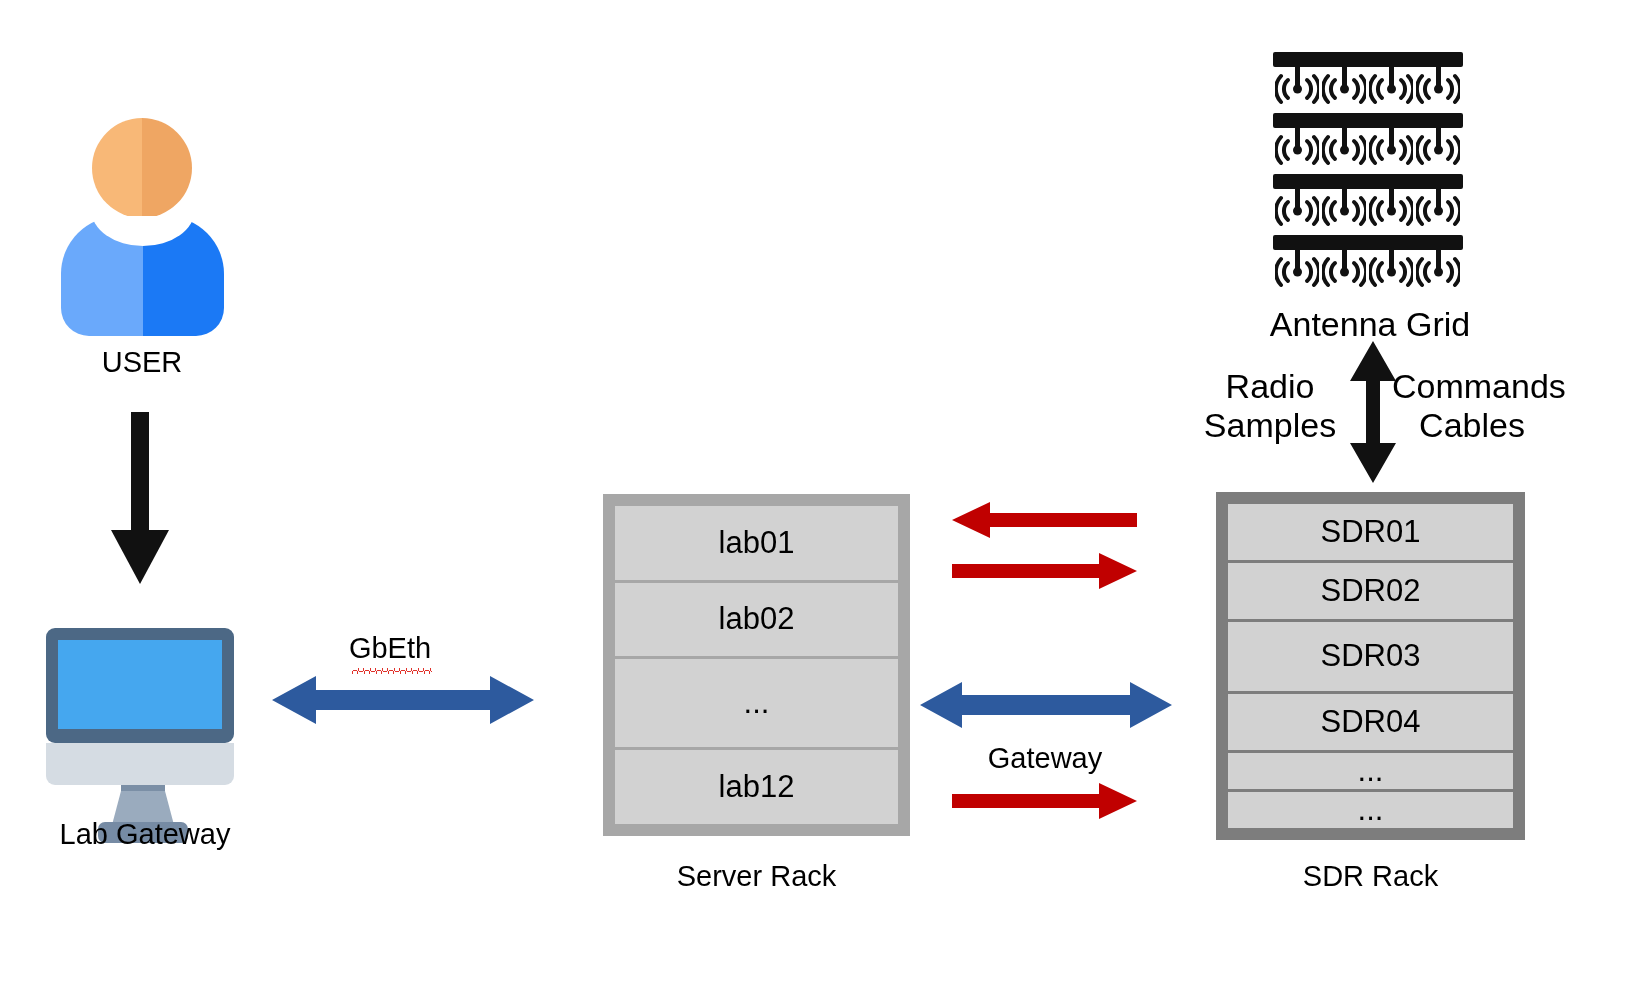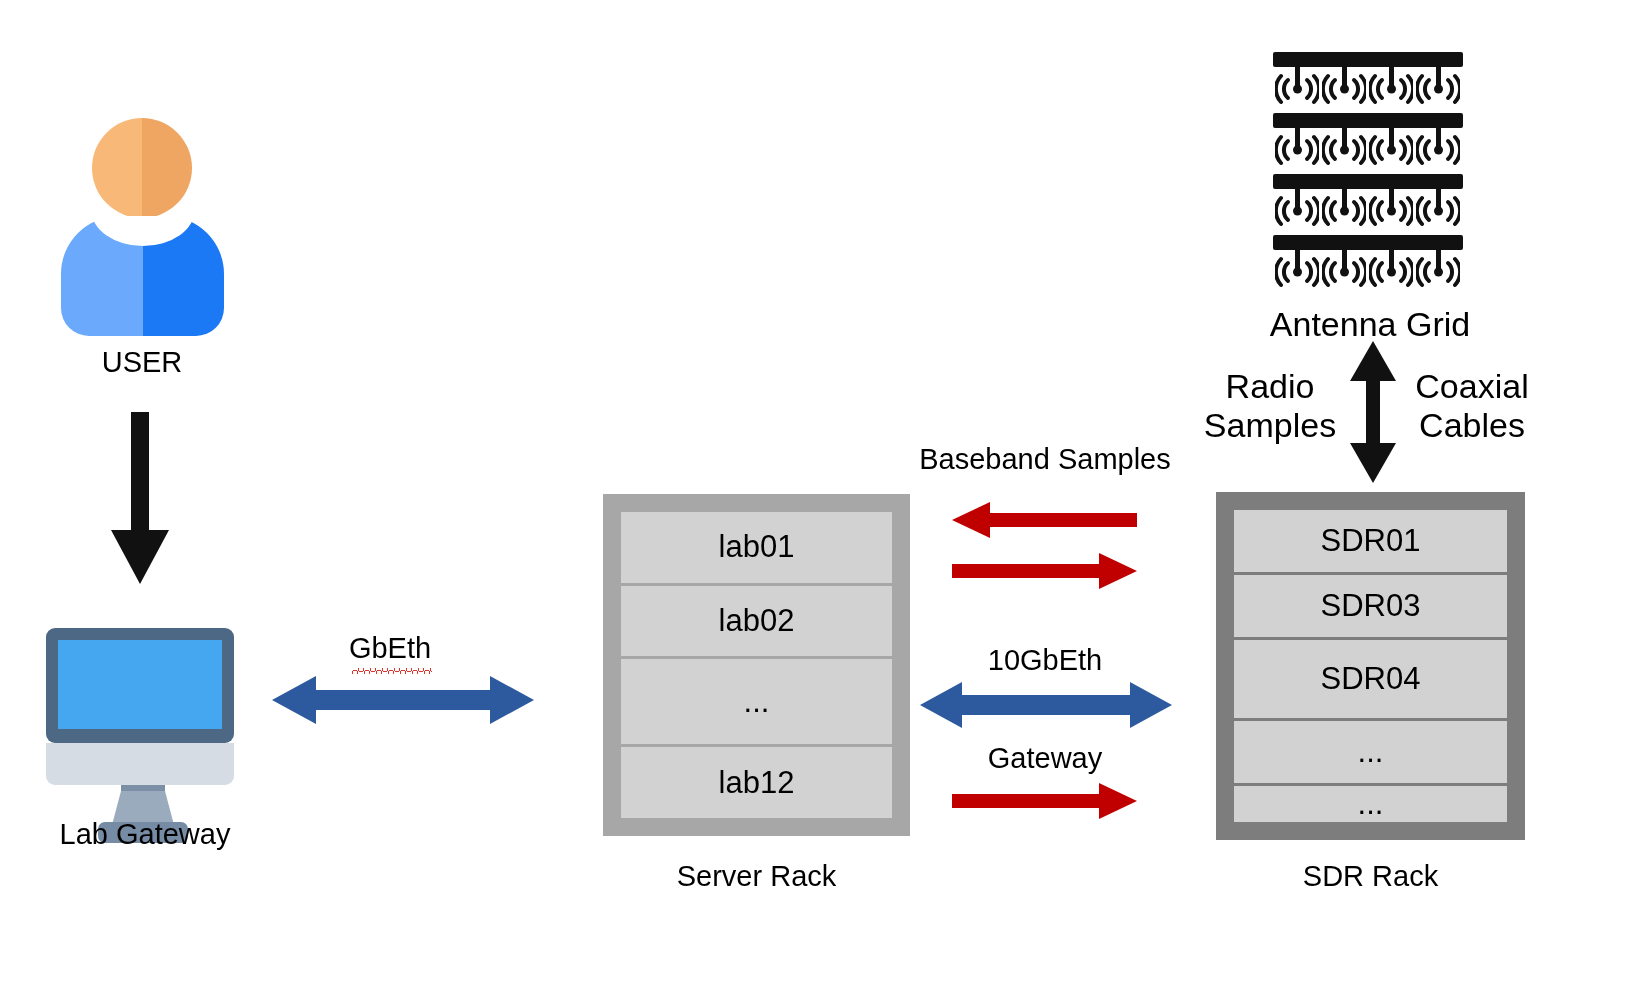--- a/index.html
+++ b/index.html
@@ -84,21 +84,21 @@
   .mon-chin   { position:absolute; background:#d5dce3; border-radius:0 0 9px 9px; }
   .mon-necktop{ position:absolute; background:#7b8fa6; }
   .mon-base   { position:absolute; background:#768ba4; border-radius:7px; }
 
   
   .rack {
     position:absolute;
     background:#a7a7a7;
     display:grid;
     gap:3px;
-    padding:18px;
+    padding:12px;
     box-sizing:border-box;
   }
   .rack-cell {
     background:#d2d2d2;
     display:flex;
     align-items:center;
     justify-content:center;
     font-size:31px;
     color:#000;
   }
@@ -151,57 +151,56 @@
   </svg>
 
   <div class="rack" id="server-rack" style="left:603px; top:494px; width:307px; height:342px; grid-template-rows: 1fr 1fr 1.2fr 1fr;">
     <div class="rack-cell">lab01</div>
     <div class="rack-cell">lab02</div>
     <div class="rack-cell">...</div>
     <div class="rack-cell">lab12</div>
   </div>
   <div class="label label-big" style="left:603px; top:860px; width:307px;">Server Rack</div>
 
-  <div class="label label-small" style="left:900px; top:443px; width:290px;">Baseband Samples</div>
 
   <svg class="abs" style="left:952px; top:500px;" width="185" height="40" viewBox="0 0 185 40">
     <polygon points="0,20 38,2 38,13 185,13 185,27 38,27 38,38" fill="#c00000"></polygon>
   </svg>
 
   <svg class="abs" style="left:952px; top:551px;" width="185" height="40" viewBox="0 0 185 40">
     <polygon points="185,20 147,2 147,13 0,13 0,27 147,27 147,38" fill="#c00000"></polygon>
   </svg>
 
-  <div class="label label-small" style="left:900px; top:644px; width:290px;">10GbEth</div>
 
   <svg class="abs" style="left:920px; top:678px;" width="252" height="54" viewBox="0 0 252 54">
     <polygon points="0,27 42,4 42,17 210,17 210,4 252,27 210,50 210,37 42,37 42,50" fill="#2d5a9e"></polygon>
   </svg>
 
   <div class="label label-small" style="left:900px; top:742px; width:290px;">Gateway</div>
 
   <svg class="abs" style="left:952px; top:781px;" width="185" height="40" viewBox="0 0 185 40">
     <polygon points="185,20 147,2 147,13 0,13 0,27 147,27 147,38" fill="#c00000"></polygon>
   </svg>
 
   <div class="rack" id="sdr-rack" style="left:1216px; top:492px; width:309px; height:348px; grid-template-rows: 1fr 1fr 1.25fr 1fr;">
     <div class="rack-cell">SDR01</div>
+    <div class="rack-cell">SDR02</div>
     <div class="rack-cell">SDR03</div>
     <div class="rack-cell">SDR04</div>
     <div class="rack-cell">...</div>
     <div class="rack-cell">...</div>
   </div>
   <div class="label label-big" style="left:1216px; top:860px; width:309px;">SDR Rack</div>
 
   <div class="label label-mid" style="left:1190px; top:367px; width:160px;">
     <div>Radio</div>
     <div>Samples</div>
   </div>
   <div class="label label-mid" style="left:1392px; top:367px; width:160px;">
-    <div>Coaxial</div>
+    <div>Commands</div>
     <div>Cables</div>
   </div>
 
   <svg class="abs" style="left:1346px; top:341px;" width="54" height="142" viewBox="0 0 54 142">
     <polygon points="27,0 50,40 34,40 34,102 50,102 27,142 4,102 20,102 20,40 4,40" fill="#111111"></polygon>
   </svg>
 
   <div class="abs" style="left:1273px; top:52px; width:190px; height:240px;">
 
     <div class="ant-row" style="left:0; top:0; width:190px; height:58px;">

